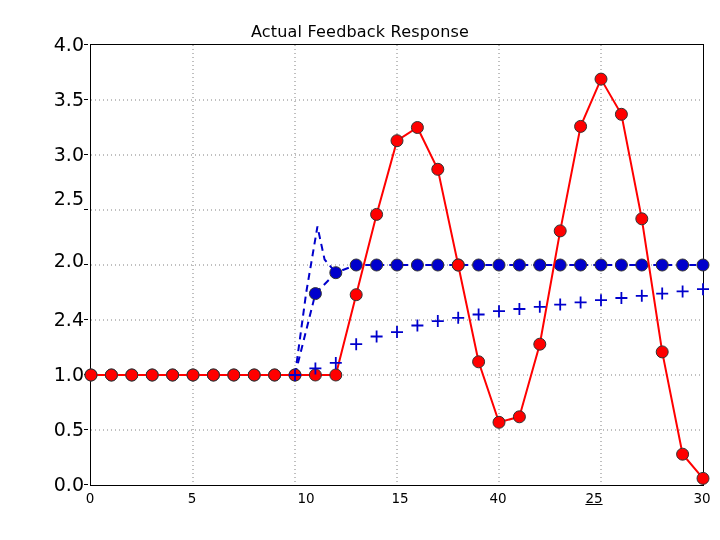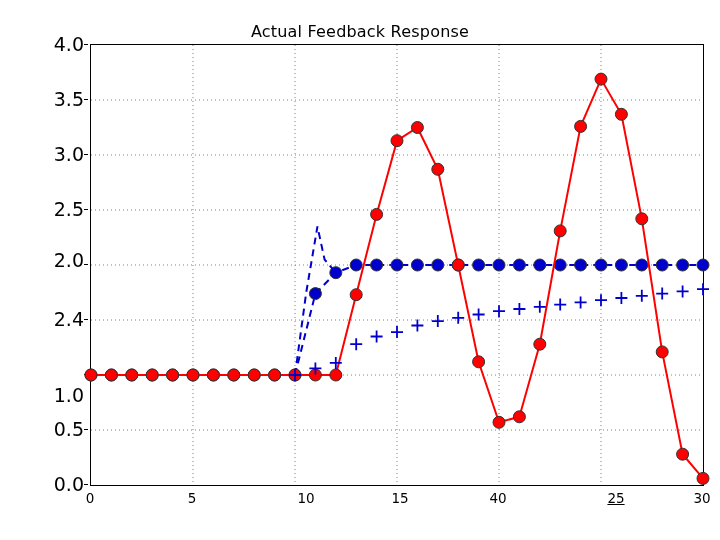--- a/index.html
+++ b/index.html
@@ -89,27 +89,27 @@
 
 <div id="figure">
 
   <div id="plot-title">Actual Feedback Response</div>
 
   <div id="ytick-labels">
       <div class="ytick-label" style="top: 440px;">0.0</div>
       <div class="tickmark-y" style="top: 440px; left: 48px; position: absolute;"></div>
       <div class="ytick-label" style="top: 385px;">0.5</div>
       <div class="tickmark-y" style="top: 385px; left: 48px; position: absolute;"></div>
-      <div class="ytick-label" style="top: 330px; margin-top: 21px;">1.0</div>
+      <div class="ytick-label" style="top: 330px;">1.0</div>
       <div class="tickmark-y" style="top: 330px; left: 48px; position: absolute;"></div>
       <div class="ytick-label" style="top: 275px;">2.4</div>
       <div class="tickmark-y" style="top: 275px; left: 48px; position: absolute;"></div>
       <div class="ytick-label" style="top: 216px;">2.0</div>
       <div class="tickmark-y" style="top: 220px; left: 48px; position: absolute;"></div>
-      <div class="ytick-label" style="top: 165px;">2.5</div>
+      <div class="ytick-label" style="top: 154px;">2.5</div>
       <div class="tickmark-y" style="top: 165px; left: 48px; position: absolute;"></div>
       <div class="ytick-label" style="top: 110px;">3.0</div>
       <div class="tickmark-y" style="top: 110px; left: 48px; position: absolute;"></div>
       <div class="ytick-label" style="top: 55px;">3.5</div>
       <div class="tickmark-y" style="top: 55px; left: 48px; position: absolute;"></div>
       <div class="ytick-label" style="top: 0px;">4.0</div>
       <div class="tickmark-y" style="top: 0px; left: 48px; position: absolute;"></div>
     </div>
 
   <div id="axes">
@@ -224,17 +224,17 @@
         </g>
       </svg>
   </div>
 
   <div id="xtick-labels">
       <div class="xtick-label" style="left: 0px;">0</div>
       <div class="xtick-label" style="left: 102px;">5</div>
       <div class="xtick-label" style="left: 216px;">10</div>
       <div class="xtick-label" style="left: 310px;">15</div>
       <div class="xtick-label" style="left: 408px;">40</div>
-      <div class="xtick-label" style="left: 526px; text-decoration: underline;">25</div>
+      <div class="xtick-label" style="left: 504px; text-decoration: underline;">25</div>
       <div class="xtick-label" style="left: 612px;">30</div>
     </div>
 
 </div>
 
 </body></html>

